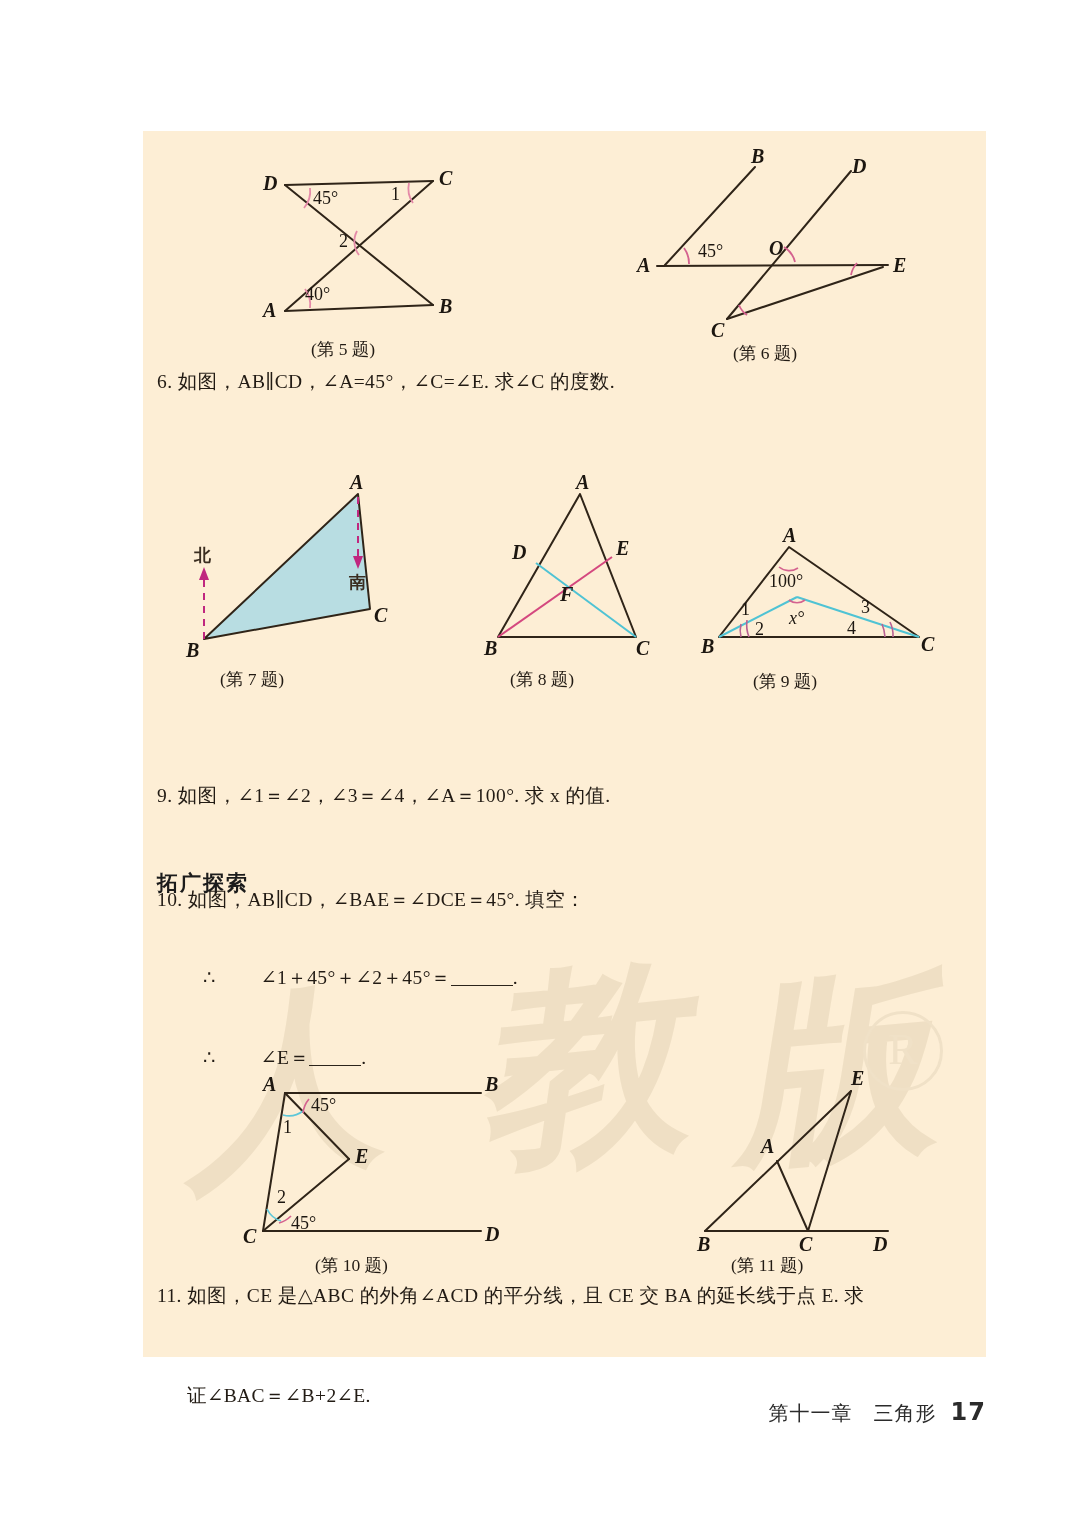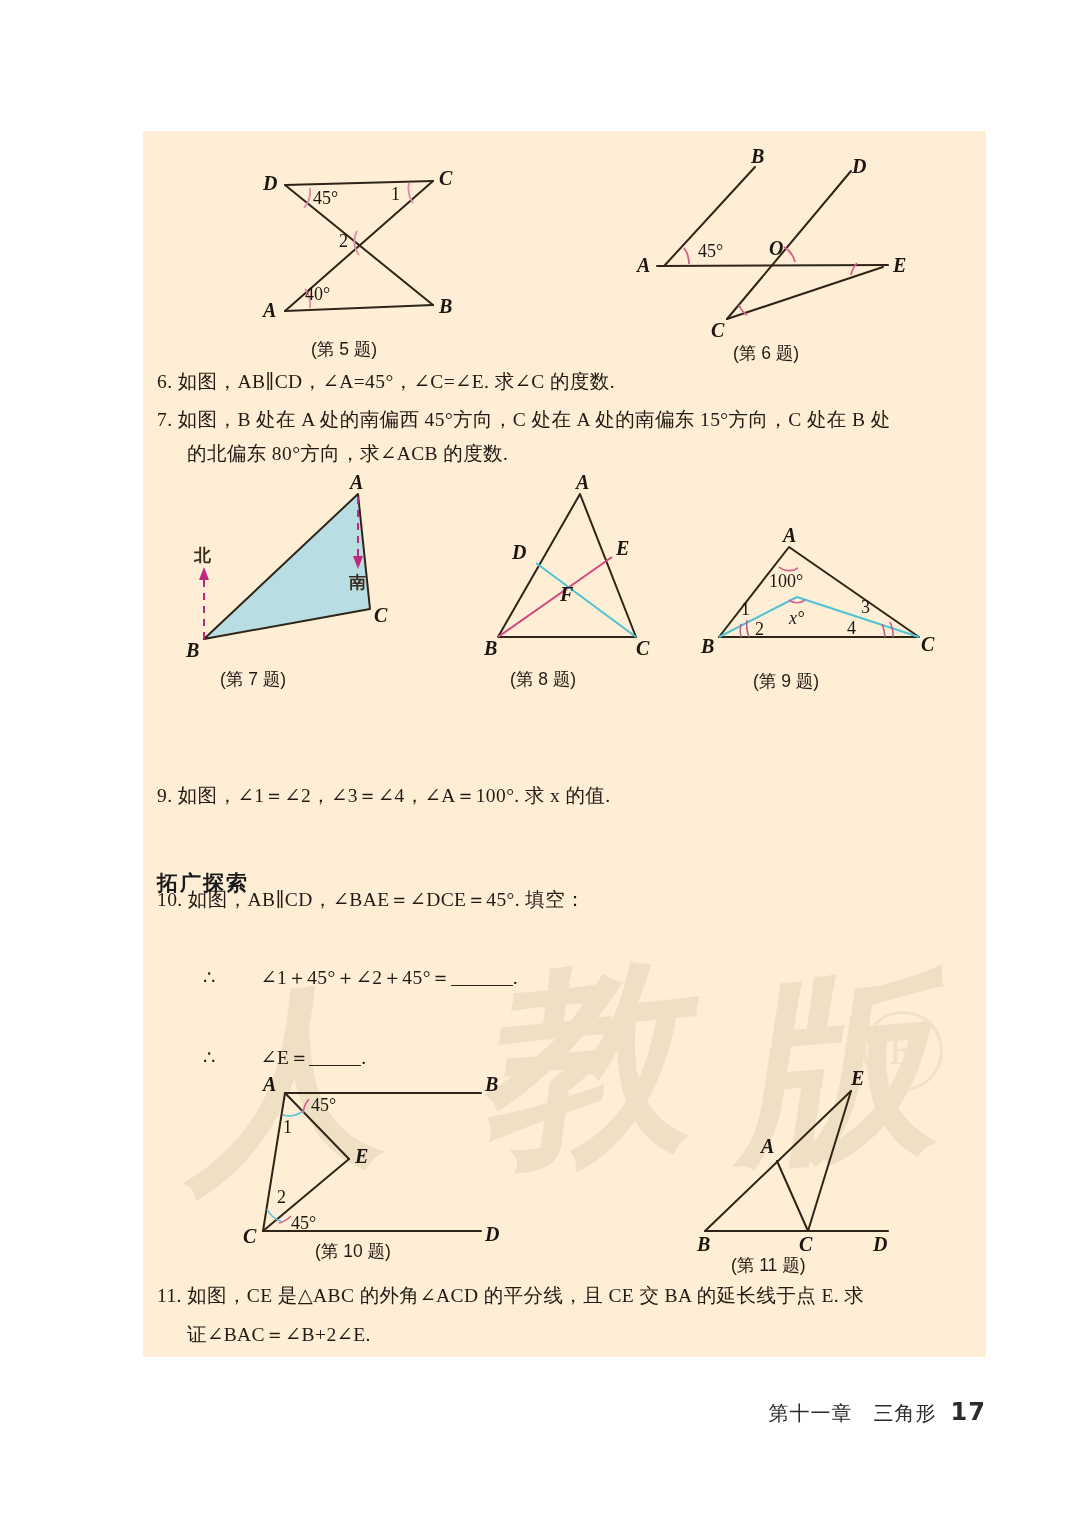--- a/index.html
+++ b/index.html
@@ -72,21 +72,21 @@
     font-family: "DejaVu Sans", "Liberation Sans", sans-serif;
     font-weight: 700;
     font-size: 21px;
     letter-spacing: 2px;
     margin-top: 36px;
   }
   .cap {
     position: absolute;
     color: #221b14;
     font-size: 17.5px;
-    font-family: Liberation Sans, sans-serif;
+    font-family: Liberation Serif, serif;
     white-space: nowrap;
   }
   .fill { display:inline-block; border-bottom:1.4px solid #2b241b; width:62px; height:16px; vertical-align: -2px;}
   .fill.sm { width:52px; }
   .figlabel {
     position: absolute;
     font-family: "Liberation Serif", "DejaVu Serif", serif;
     font-style: italic;
     font-weight: 700;
     font-size: 20px;
@@ -184,22 +184,20 @@
       <span class="figlabel" style="left:-6px; top:105px;">A</span>
       <span class="figlabel" style="left:126px; top:88px;">O</span>
       <span class="figlabel" style="left:250px; top:105px;">E</span>
       <span class="figlabel" style="left:68px; top:170px;">C</span>
       <span class="figtext" style="left:55px; top:92px;">45°</span>
       <span class="cap" style="left:90px; top:192px;">(第 6 题)</span>
     </div>
 
     <div class="prob" style="left:14px; top:234px; width:820px;">6. 如图，AB∥CD，∠A=45°，∠C=∠E. 求∠C 的度数.</div>
 
-    <div class="prob" style="left:14px; top:272px; width:830px;">7. 如图，B 处在 A 处的南偏西 45°方向，C 处在 A 处的南偏东 15°方向，C 处在 B 处</div>
-    <div class="prob" style="left:44px; top:306px; width:790px;">的北偏东 80°方向，求∠ACB 的度数.</div>
 
     <div class="fig" style="left:35px; top:348px; width:240px; height:200px;">
       <svg width="240" height="200">
         <polygon points="180,15 26,160 192,130" fill="#b8dde2" stroke="#2f2418" stroke-width="2" stroke-linejoin="round"></polygon>
         <line x1="26" y1="160" x2="26" y2="98" stroke="#c0277f" stroke-width="2" stroke-dasharray="7,6"></line>
         <polygon points="26,88 21,101 31,101" fill="#c0277f"></polygon>
         <line x1="180" y1="18" x2="180" y2="78" stroke="#c0277f" stroke-width="2" stroke-dasharray="7,6"></line>
         <polygon points="180,90 175,77 185,77" fill="#c0277f"></polygon>
       </svg>
       <span class="figlabel" style="left:172px; top:-8px;">A</span>
@@ -300,41 +298,41 @@
       </svg>
       <span class="figlabel" style="left:10px; top:-2px;">A</span>
       <span class="figlabel" style="left:232px; top:-2px;">B</span>
       <span class="figlabel" style="left:102px; top:70px;">E</span>
       <span class="figlabel" style="left:-10px; top:150px;">C</span>
       <span class="figlabel" style="left:232px; top:148px;">D</span>
       <span class="figtext" style="left:58px; top:20px;">45°</span>
       <span class="figtext" style="left:30px; top:42px;">1</span>
       <span class="figtext" style="left:24px; top:112px;">2</span>
       <span class="figtext" style="left:38px; top:138px;">45°</span>
-      <span class="cap" style="left:62px; top:164px;">(第 10 题)</span>
+      <span class="cap" style="left:62px; top:178px;">(第 10 题)</span>
     </div>
 
     <div class="fig" style="left:540px; top:944px; width:250px; height:190px;">
       <svg width="250" height="190">
         <g stroke="#2f2418" stroke-width="2" fill="none" stroke-linecap="round">
           <line x1="22" y1="156" x2="205" y2="156"></line>
           <line x1="22" y1="156" x2="168" y2="16"></line>
           <line x1="94" y1="86" x2="125" y2="156"></line>
           <line x1="125" y1="156" x2="168" y2="16"></line>
         </g>
       </svg>
       <span class="figlabel" style="left:168px; top:-8px;">E</span>
       <span class="figlabel" style="left:78px; top:60px;">A</span>
       <span class="figlabel" style="left:14px; top:158px;">B</span>
       <span class="figlabel" style="left:116px; top:158px;">C</span>
       <span class="figlabel" style="left:190px; top:158px;">D</span>
       <span class="cap" style="left:48px; top:178px;">(第 11 题)</span>
     </div>
 
     <div class="prob" style="left:14px; top:1148px; width:830px;">11. 如图，CE 是△ABC 的外角∠ACD 的平分线，且 CE 交 BA 的延长线于点 E. 求</div>
-    <div class="prob" style="left:44px; top:1187px; width:790px;">证∠BAC＝∠B+2∠E.</div>
+    <div class="prob" style="left:44px; top:1248px; width:790px;">证∠BAC＝∠B+2∠E.</div>
 
   </div>
 
   <div id="footer">
     <span>第十一章　三角形</span><span class="pg">17</span>
   </div>
 </div>
 
 </body></html>

